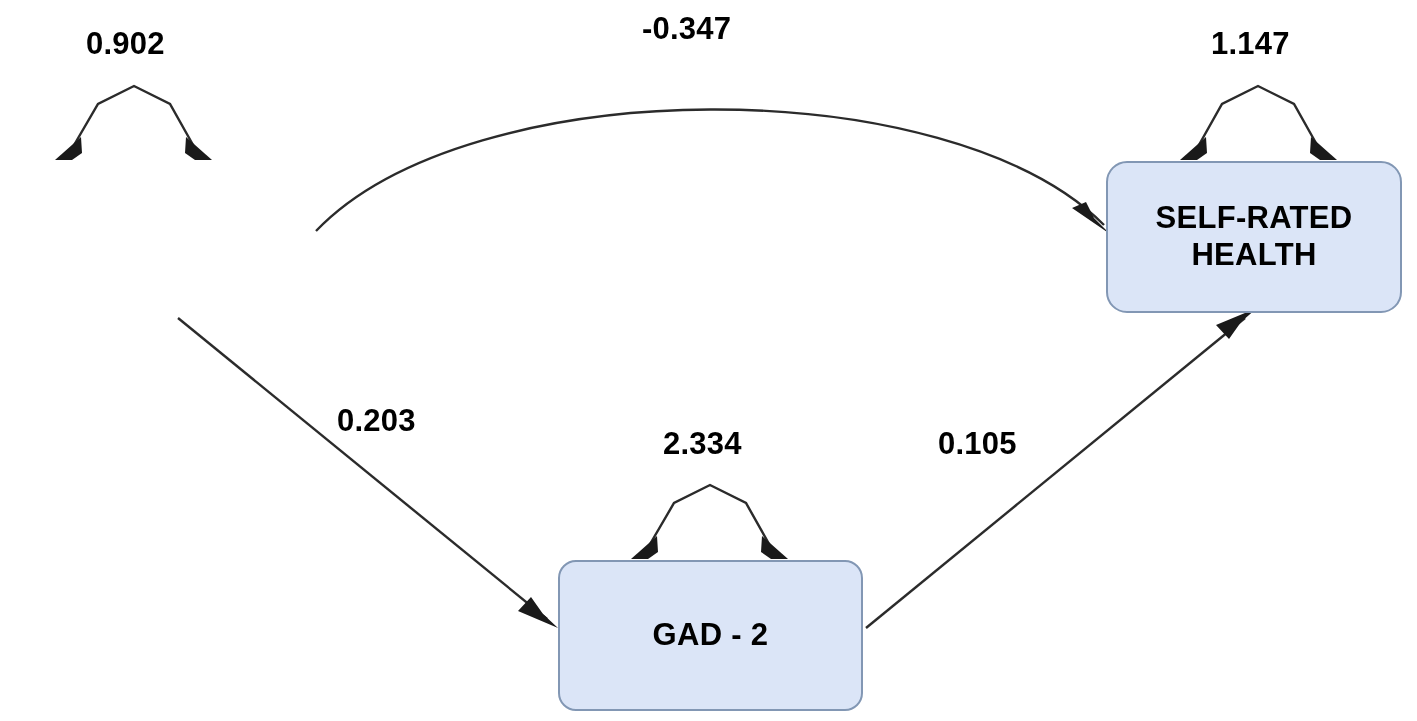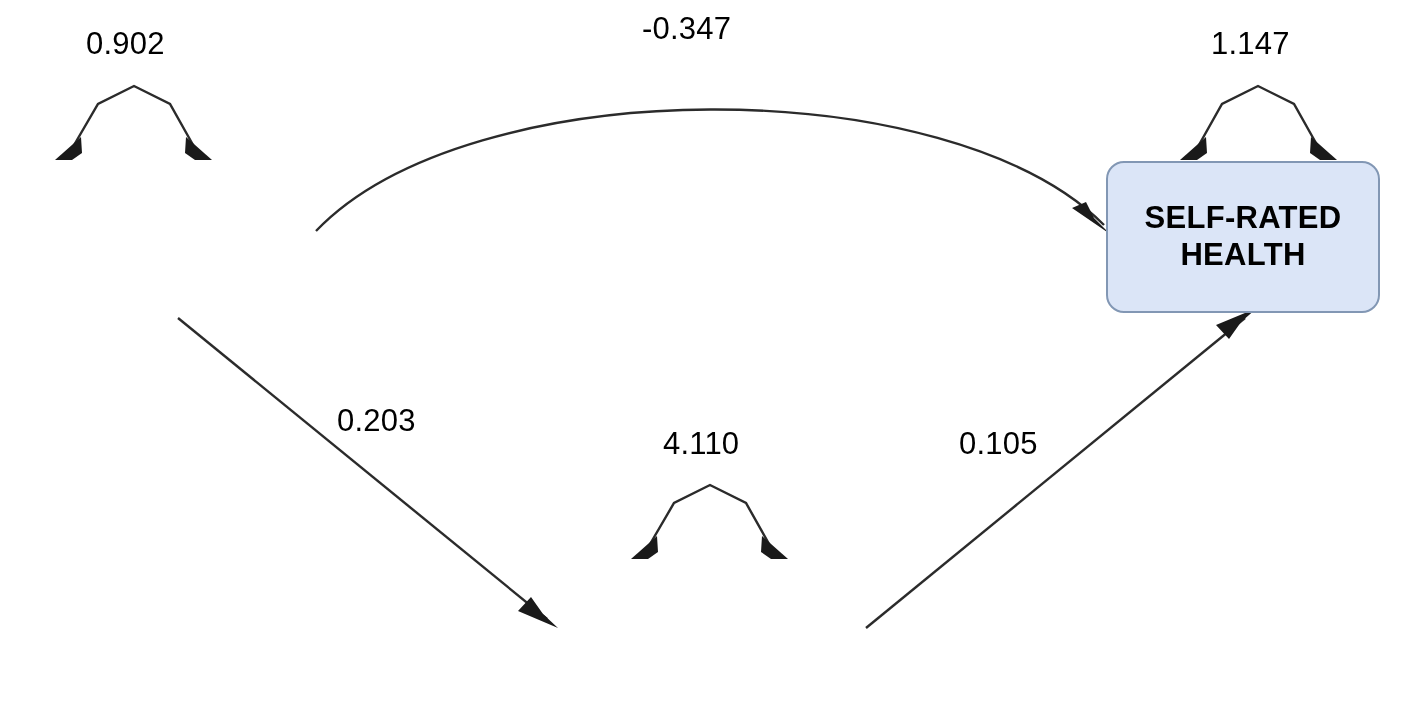--- a/index.html
+++ b/index.html
@@ -43,21 +43,21 @@
     font-family: "Liberation Sans", sans-serif;
     user-select: none;
   }
   .node-label {
     display: block;
     white-space: pre-line;
   }
   .edge-label {
     position: absolute;
     color: #000000;
-    font-weight: normal;
+    font-weight: bold;
     font-size: 31px;
     font-family: "Liberation Sans", sans-serif;
     white-space: nowrap;
     letter-spacing: 0.2px;
     user-select: none;
   }
   .path-line {
     fill: none;
     stroke: #2b2b2b;
     stroke-width: 2.4;
@@ -105,31 +105,34 @@
     </g>
 
     <g>
       <path class="path-line" d="M 866 628 L 1245 318"></path>
       <polygon class="arrowhead" points="1257,308 1216,325 1229,339 1241,322"></polygon>
     </g>
 
   </svg>
 
 
-  <div class="node-box" style="left:1106px; top:161px; width:274px; height:152px;">
+  <div class="node-box" style="left:1106px; top:161px; width:296px; height:152px;border-radius:21px;">
     <span class="node-label">SELF-RATED
 HEALTH</span>
   </div>
 
+  <div class="node-box" style="left:558px; top:560px; width:305px; height:151px;">
+    <span class="node-label">GAD - 2</span>
+  </div>
 
   <div class="edge-label" style="left:86px; top:26px;">0.902</div>
 
   <div class="edge-label" style="left:1211px; top:26px;text-align:center;">1.147</div>
 
-  <div class="edge-label" style="left:663px; top:426px;">4.110</div>
+  <div class="edge-label" style="left:663px; top:426px;">2.334</div>
 
   <div class="edge-label" style="left:642px; top:11px;">-0.347</div>
 
   <div class="edge-label" style="left:337px; top:403px;">0.203</div>
 
-  <div class="edge-label" style="left:959px; top:426px;">0.105</div>
+  <div class="edge-label" style="left:938px; top:426px;">0.105</div>
 
 </div>
 
 </body></html>

